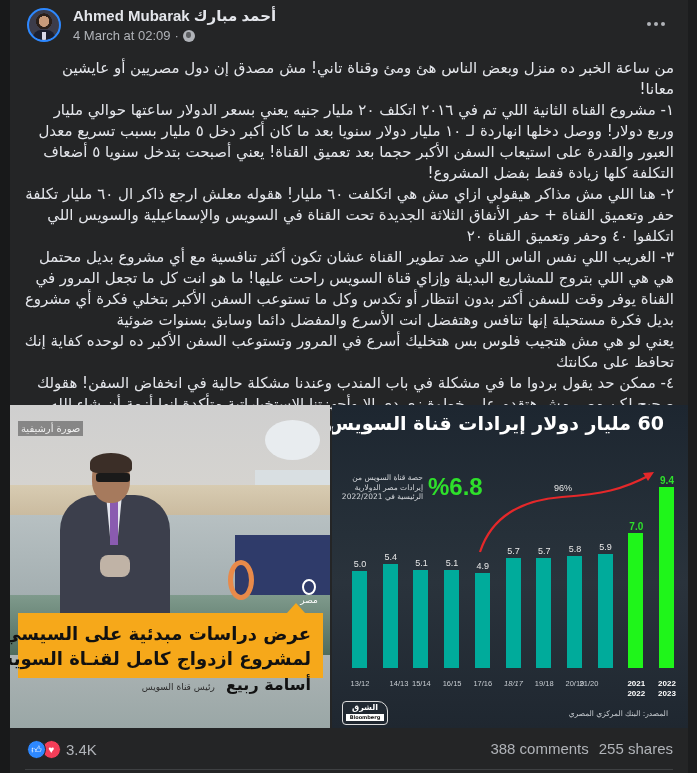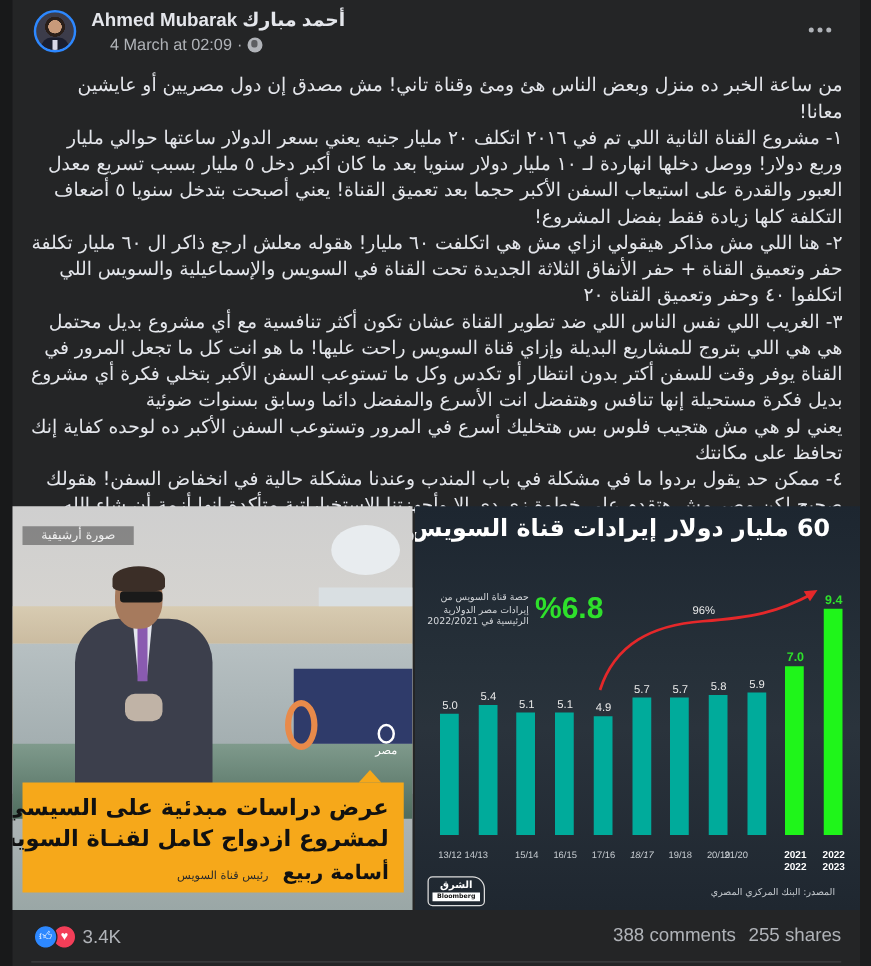--- a/index.html
+++ b/index.html
@@ -3,50 +3,50 @@
 <meta charset="utf-8">
 <style>
   html,body{margin:0;padding:0;}
   body{width:697px;height:773px;background:#18191a;position:relative;overflow:hidden;font-family:"Liberation Sans","DejaVu Sans",sans-serif;}
   .card{position:absolute;left:10px;top:0;width:678px;height:773px;background:#242526;}
   .scrollbar{position:absolute;right:0;top:0;width:9px;height:773px;background:#1c1d1e;}
   .avatar{position:absolute;left:27px;top:8px;width:34px;height:34px;border-radius:50%;border:2px solid #2d88ff;box-sizing:border-box;overflow:hidden;background:radial-gradient(circle at 50% 38%,#c89a7a 0 22%,#2a1f1a 23% 33%,#3c3c4a 34%);}
   .avatar .suit{position:absolute;left:4px;right:4px;bottom:-3px;height:13px;background:#1b1e2e;border-radius:8px 8px 0 0;}
   .avatar .shirt{position:absolute;left:13px;bottom:-1px;width:4px;height:9px;background:#d8d8e8;}
   .name{position:absolute;left:73px;top:7px;color:#e4e6eb;font-weight:bold;font-size:15px;white-space:nowrap;}
-  .meta{position:absolute;left:88px;top:28px;color:#b0b3b8;font-size:13px;display:flex;align-items:center;gap:4px;white-space:nowrap;}
+  .meta{position:absolute;left:73px;top:28px;color:#b0b3b8;font-size:13px;display:flex;align-items:center;gap:4px;white-space:nowrap;}
   .globe{display:inline-block;width:12px;height:12px;border-radius:50%;background:#b0b3b8;position:relative;}
   .globe::after{content:"";position:absolute;left:3px;top:2px;width:5px;height:6px;border-radius:40%;background:#242526;opacity:.6;}
   .more{position:absolute;left:647px;top:22px;display:flex;gap:3px;}
   .more span{width:4px;height:4px;border-radius:50%;background:#b0b3b8;display:block;}
   .body-text{position:absolute;left:24px;top:58px;width:650px;direction:rtl;text-align:right;color:#e4e6eb;font-size:15px;line-height:21px;font-family:"DejaVu Sans",sans-serif;}
   .body-text p{margin:0;}
   .img-left{position:absolute;left:10px;top:405px;width:320px;height:323px;overflow:hidden;background:linear-gradient(180deg,#cfcfcf 0%,#d9d6d0 40%,#c9b79a 60%,#b4b9bb 68%,#9aa7a6 100%);}
   .img-right{position:absolute;left:332px;top:405px;width:356px;height:323px;overflow:hidden;background:linear-gradient(180deg,#1d2630 0%,#263039 40%,#2a333c 55%,#1f2730 100%);}
   
-  .archive-tag{position:absolute;left:8px;top:16px;background:rgba(110,110,110,.75);color:#f0f0f0;font-size:10px;padding:2px 15px;direction:rtl;font-family:"DejaVu Sans",sans-serif;}
+  .archive-tag{position:absolute;left:8px;top:16px;background:rgba(110,110,110,.75);color:#f0f0f0;font-size:10px;padding:2px 3px;direction:rtl;font-family:"DejaVu Sans",sans-serif;}
   .sand{position:absolute;left:0;top:80px;width:320px;height:30px;background:linear-gradient(180deg,#d8c9aa,#c7b594);opacity:.8;}
   .water{position:absolute;left:0;top:110px;width:320px;height:120px;background:linear-gradient(180deg,#b7c0c2,#9aa6a8);}
   .grass{position:absolute;left:0;top:190px;width:320px;height:60px;background:linear-gradient(180deg,#7f9a8c,#4f6c5e);}
   .ship{position:absolute;left:215px;top:0;width:105px;height:230px;}
   .ship .radar{position:absolute;left:40px;top:15px;width:55px;height:40px;border-radius:50%;background:#e8ecef;}
   .ship .deck{position:absolute;left:30px;top:65px;width:75px;height:15px;background:#d9dfe2;}
   .ship .hull{position:absolute;left:10px;top:130px;width:95px;height:60px;background:#2f3b6a;}
   .ship .ring{position:absolute;left:3px;top:155px;width:26px;height:40px;border-radius:50%;border:5px solid #e88a4a;box-sizing:border-box;}
   .person{position:absolute;left:50px;top:50px;width:110px;height:200px;}
   .person .head{position:absolute;left:32px;top:0;width:38px;height:48px;border-radius:45%;background:#a67a5d;}
   .person .hair{position:absolute;left:30px;top:-2px;width:42px;height:20px;border-radius:50% 50% 20% 20%;background:#3b2e27;}
   .person .glasses{position:absolute;left:36px;top:18px;width:34px;height:9px;background:#1a1a1a;border-radius:3px;}
   .person .body{position:absolute;left:0;top:40px;width:110px;height:170px;background:#3c3f4c;border-radius:35px 35px 0 0;}
   .person .shirt{position:absolute;left:46px;top:40px;width:16px;height:50px;background:#e4e6ee;clip-path:polygon(0 0,100% 0,70% 100%,30% 100%);}
   .person .tie{position:absolute;left:50px;top:46px;width:8px;height:44px;background:#8a5bb0;}
   .person .hands{position:absolute;left:40px;top:100px;width:30px;height:22px;background:#c0b3a6;border-radius:8px;}
   .aj-logo{position:absolute;left:289px;top:174px;width:20px;height:30px;color:#fff;font-size:9px;text-align:center;line-height:10px;}
   .aj-logo .swirl{width:14px;height:16px;margin:0 auto;border-radius:50%;border:2px solid #fff;box-sizing:border-box;}
-  .orange-box{position:absolute;left:8px;top:221px;width:305px;height:88px;background:#f6a81a;}
+  .orange-box{position:absolute;left:8px;top:208px;width:305px;height:65px;background:#f6a81a;}
   .orange-box::before{content:"";position:absolute;right:18px;top:-10px;border-left:9px solid transparent;border-right:9px solid transparent;border-bottom:10px solid #f6a81a;}
   .headline{position:absolute;right:12px;top:8px;direction:rtl;text-align:right;color:#111;font-weight:bold;font-size:18px;line-height:25px;font-family:"DejaVu Sans",sans-serif;white-space:nowrap;}
   .byline{position:absolute;right:12px;top:62px;direction:rtl;white-space:nowrap;font-family:"DejaVu Sans",sans-serif;}
   .byline .who{font-weight:bold;font-size:16px;color:#111;}
   .byline .role{font-size:9px;color:#2a2a2a;margin-right:6px;}
   .left-footer{position:absolute;left:0;top:309px;width:320px;height:14px;background:#1b1f22;color:#eee;font-size:9px;display:flex;justify-content:center;align-items:center;gap:3px;}
   .left-footer .sq{width:8px;height:8px;background:#eee;color:#1b1f22;font-size:7px;line-height:8px;text-align:center;font-weight:bold;}
   
   .chart-title{position:absolute;right:24px;top:6px;direction:rtl;text-align:right;color:#fff;font-weight:bold;font-size:19px;line-height:25px;font-family:"DejaVu Sans",sans-serif;white-space:nowrap;}
   .pct{position:absolute;left:96px;top:68px;color:#2ee02b;font-weight:bold;font-size:24px;}
@@ -144,21 +144,21 @@
   <svg class="arrow" viewBox="0 0 356 323">
     <path d="M148 147 C160 110, 190 95, 230 92 S 290 85, 318 70" stroke="#e5282a" stroke-width="2.2" fill="none"></path>
     <polygon points="322,67 311,68 316,76" fill="#e5282a"></polygon>
   </svg>
   <div id="bars">
       <div class="bar" style="left: 20px; height: 97px; bottom: 60px;"></div>
       <div class="bar-val" style="left: 13px; top: 154px;">5.0</div>
       <div class="x-lbl" style="left: 12px;">13/12</div>
       <div class="bar" style="left: 50.7px; height: 104px; bottom: 60px;"></div>
       <div class="bar-val" style="left: 43.7px; top: 147px;">5.4</div>
-      <div class="x-lbl" style="left: 33px;">14/13</div>
+      <div class="x-lbl" style="left: 51px;">14/13</div>
       <div class="bar" style="left: 81.4px; height: 98px; bottom: 60px;"></div>
       <div class="bar-val" style="left: 74.4px; top: 153px;">5.1</div>
       <div class="x-lbl" style="left: 73.4px;">15/14</div>
       <div class="bar" style="left: 112.1px; height: 98px; bottom: 60px;"></div>
       <div class="bar-val" style="left: 105.1px; top: 153px;">5.1</div>
       <div class="x-lbl" style="left: 104.1px;">16/15</div>
       <div class="bar" style="left: 142.8px; height: 95px; bottom: 60px;"></div>
       <div class="bar-val" style="left: 135.8px; top: 156px;">4.9</div>
       <div class="x-lbl" style="left: 134.8px;">17/16</div>
       <div class="bar" style="left: 173.5px; height: 110px; bottom: 60px;"></div>

